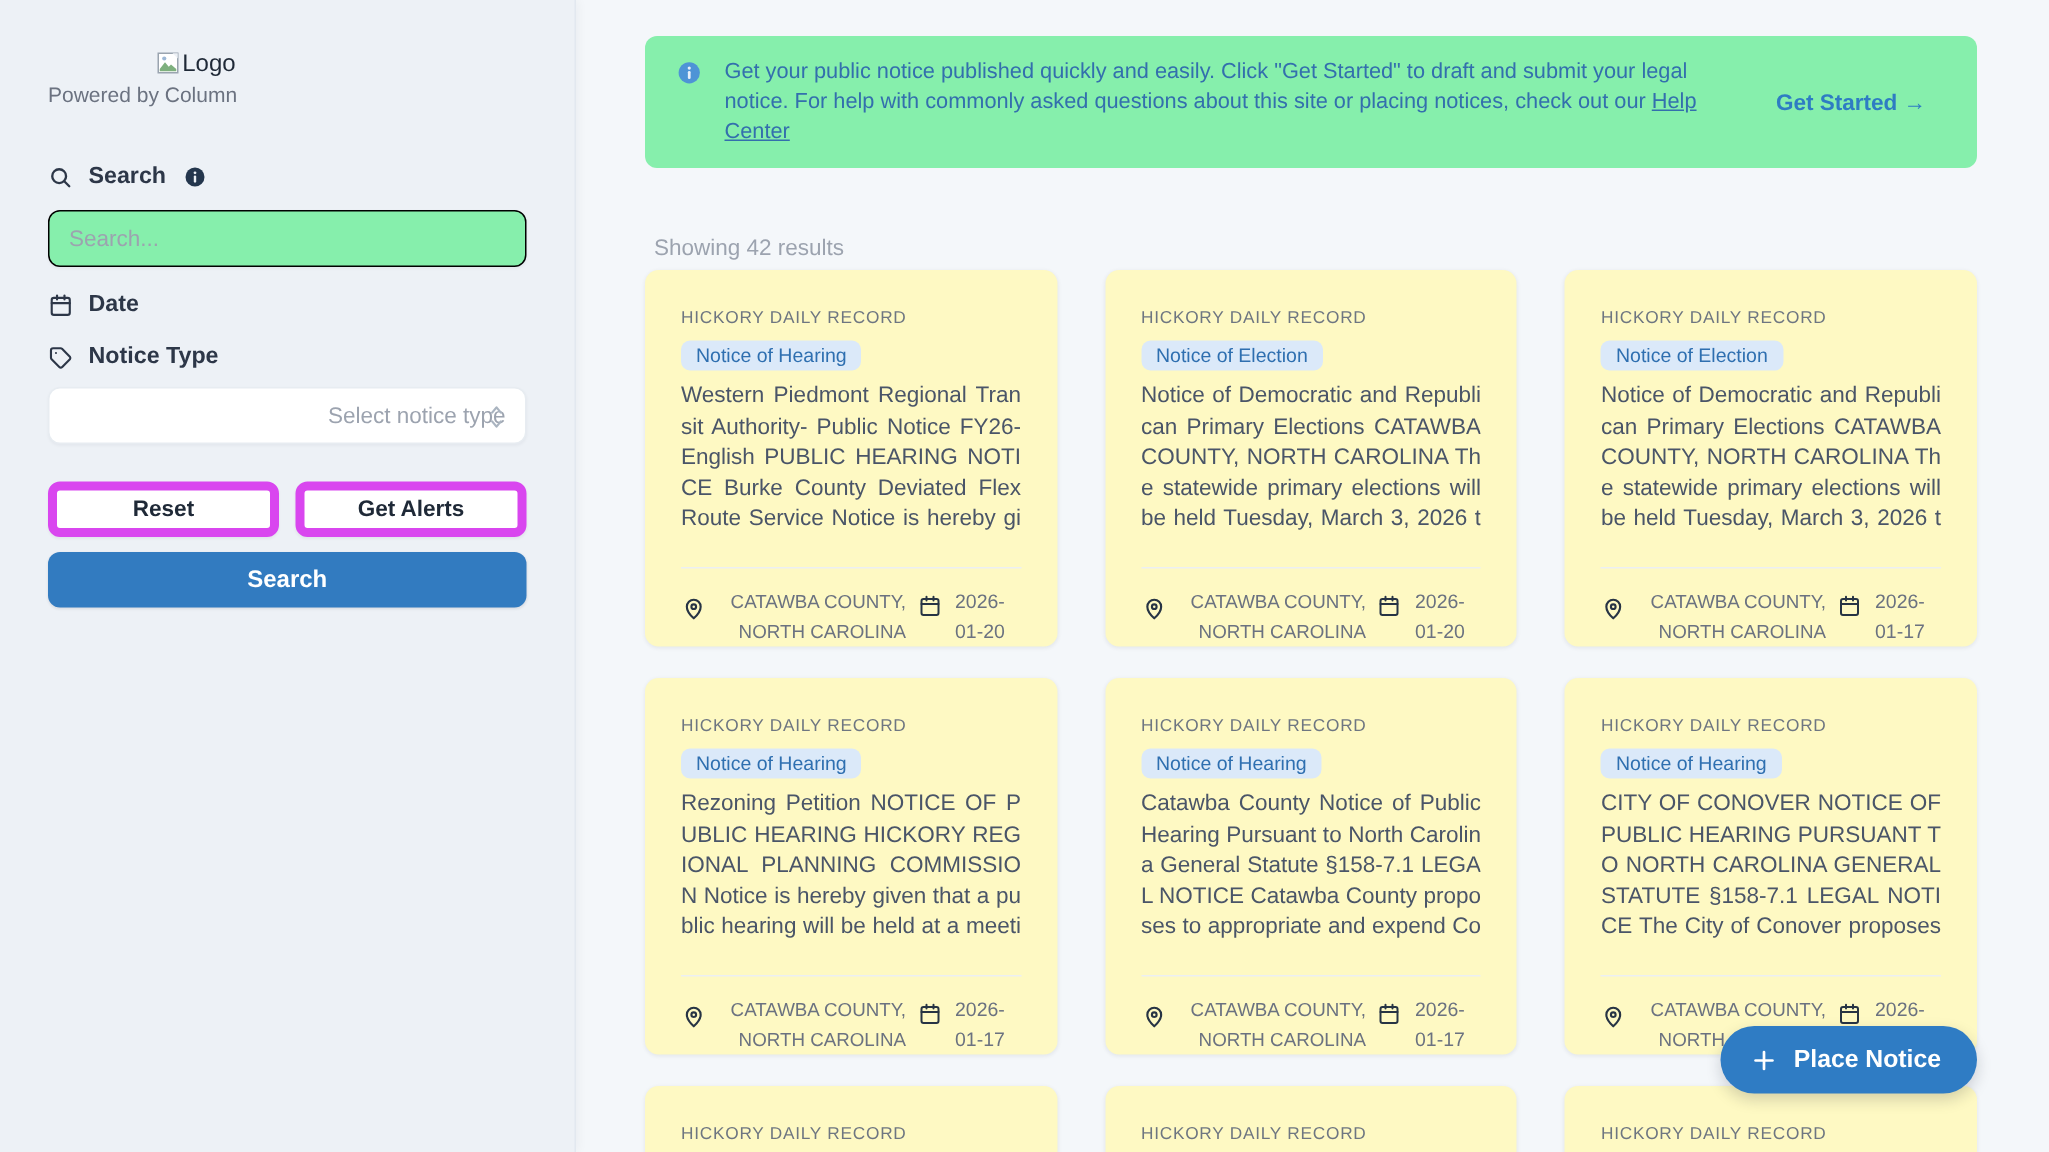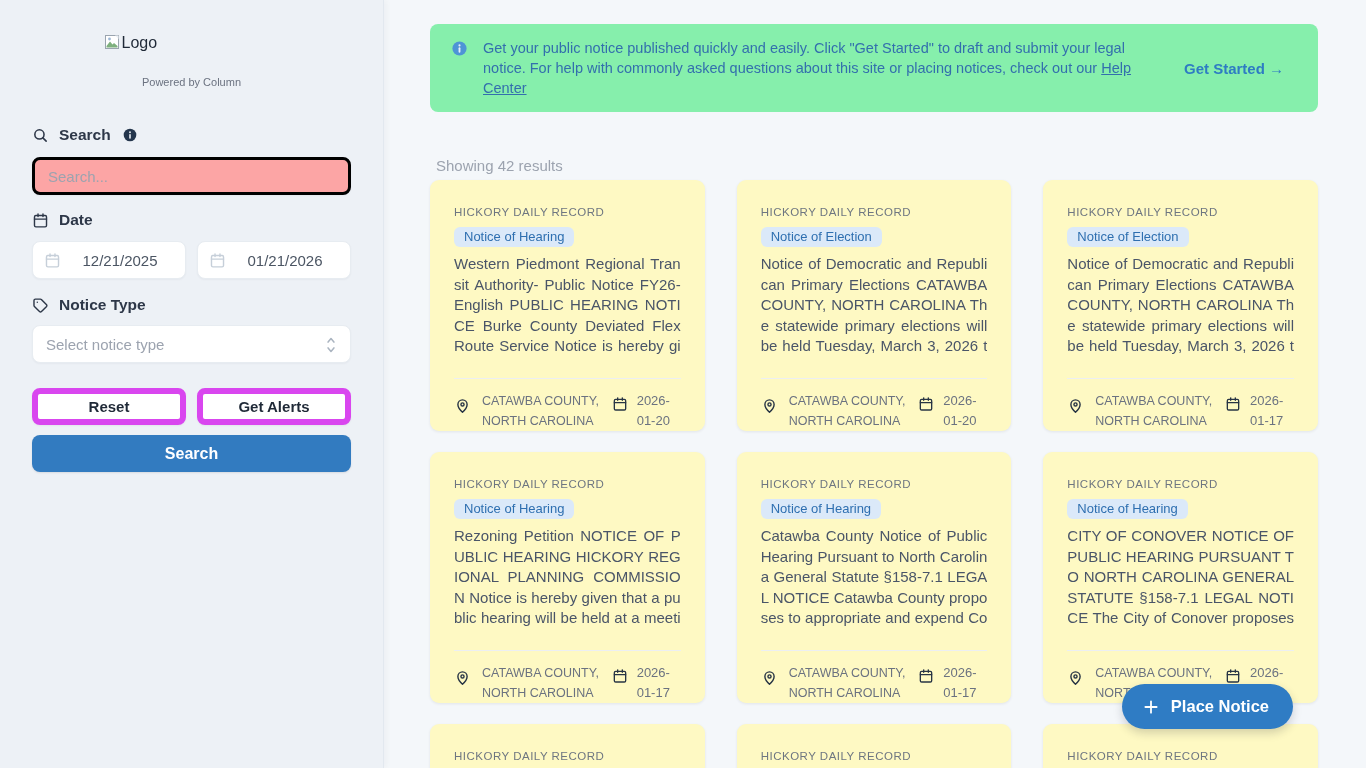--- a/index.html
+++ b/index.html
@@ -13,32 +13,32 @@
   
   .sidebar {
     width:384px; flex-shrink:0; height:768px;
     background:#edf1f6;
     border-right:1px solid #e2e8ef;
     box-shadow:2px 0 6px rgba(16,24,40,.04);
     padding:34px 32px 0 32px;
   }
   .logo-wrap { width:176px; margin:0 auto; text-align:left; }
   .logo-broken { display:inline-flex; align-items:flex-start; gap:2px; font-size:16px; color:#1f2937; }
-  .powered { text-align:center; margin-top:22px; font-size:11px; color:#6b7280; }
+  .powered { text-align:left; font-size:14px; color:#6b7280; }
   .filter-label {
     display:flex; align-items:center; gap:10px;
     font-size:15.5px; font-weight:700; color:#2d3748;
   }
   .filter-label svg { flex-shrink:0; }
   .lbl-search { margin-top:38px; }
   .lbl-date { margin-top:16px; }
   .lbl-type { margin-top:17px; }
   .text-input {
     margin-top:13px; width:100%; height:38px;
-    background:#fca5a5; border:3px solid #000000; border-radius:8px;
+    background:#86efac; border:1px solid #000000; border-radius:8px;
     box-shadow:0 1px 2px rgba(16,24,40,.04);
     padding:0 13px; font-size:15px; color:#4b5563;
     font-family:"Liberation Sans", sans-serif;
     outline:none;
   }
   .text-input::placeholder { color:#9ca3af; }
   .date-row { display:flex; gap:11px; margin-top:12px; }
   .date-field {
     position:relative; flex:1; height:38px;
     background:#fff; border:1px solid #e7ecf1; border-radius:8px;
@@ -46,21 +46,21 @@
     display:flex; align-items:center; justify-content:center;
     font-size:15px; color:#4b5563; cursor:pointer;
   }
   .date-field svg { position:absolute; left:11px; top:10px; color:#c6cfd9; }
   .date-field span { margin-left:22px; }
   .select-field {
     position:relative; margin-top:11px; width:100%; height:38px;
     background:#fff; border:1px solid #e7ecf1; border-radius:8px;
     box-shadow:0 1px 2px rgba(16,24,40,.04);
     display:flex; align-items:center; padding:0 13px;
-    font-size:15px; color:#9ca3af; cursor:pointer;
+    font-size:15px; color:#9ca3af; cursor:pointer;justify-content:flex-end;
   }
   .select-field svg { position:absolute; right:12px; top:9px; color:#aab4c0; }
   .btn-row { display:flex; gap:11px; margin-top:25px; }
   .btn-secondary {
     flex:1; height:37px;
     background:#fff; border:6px solid #d946ef; border-radius:8px;
     box-shadow:0 1px 2px rgba(16,24,40,.05);
     font-size:15px; font-weight:600; color:#1f2937;
     font-family:"Liberation Sans", sans-serif; cursor:pointer;
   }
@@ -109,31 +109,31 @@
     font-size:13px; font-weight:500;
     padding:2px 10px 3px 10px; border-radius:6px;
   }
   .card-excerpt {
     margin-top:7px; height:103px; overflow:hidden;
     font-size:15px; line-height:20.5px; color:#4a5568;
     text-align:justify; word-break:break-all;
   }
   .card-divider { border:none; border-top:1px solid #eceff3; margin-top:21px; }
   .card-footer { margin-top:12px; display:flex; justify-content:space-between; }
-  .foot-left { display:flex; gap:11px; }
+  .foot-left { display:flex; gap:11px;text-align:right; }
   .foot-left svg { color:#273444; margin-top:6px; flex-shrink:0; }
   .foot-loc {
     font-size:12.5px; line-height:1.6; color:#6b7280;
     text-transform:uppercase; max-width:122px;
   }
   .foot-right { display:flex; gap:9px; }
   .foot-right svg { color:#273444; margin-top:5px; flex-shrink:0; }
   .foot-date { font-size:13px; line-height:1.55; color:#6b7280; width:44px; }
   .place-notice {
-    position:absolute; right:73px; bottom:39px;
+    position:absolute; right:48px; bottom:39px;
     height:45px; padding:0 24px 0 20px;
     background:#2f7cc4; border:none; border-radius:24px;
     display:flex; align-items:center; gap:11px;
     color:#fff; font-size:16.5px; font-weight:600;
     font-family:"Liberation Sans", sans-serif; cursor:pointer;
     box-shadow:0 4px 10px rgba(16,24,40,.18);
   }
 </style>
 </head>
 <body>
@@ -176,40 +176,20 @@
     <span style="display:inline-flex;">
       <svg width="17" height="17" viewBox="0 0 24 24" fill="none" stroke="#2d3748" stroke-width="2" stroke-linecap="round">
         <rect x="3.5" y="5" width="17" height="16" rx="2"></rect>
           <line x1="3.5" y1="10" x2="20.5" y2="10"></line>
         <line x1="8.5" y1="2.8" x2="8.5" y2="6.5"></line>
           <line x1="15.5" y1="2.8" x2="15.5" y2="6.5"></line>
       </svg>
     </span>
     <span>Date</span>
   </div>
-  <div class="date-row">
-    <div class="date-field">
-      <svg width="17" height="17" viewBox="0 0 24 24" fill="none" stroke="currentColor" stroke-width="2" stroke-linecap="round">
-        <rect x="3.5" y="5" width="17" height="16" rx="2"></rect>
-          <line x1="3.5" y1="10" x2="20.5" y2="10"></line>
-        <line x1="8.5" y1="2.8" x2="8.5" y2="6.5"></line>
-          <line x1="15.5" y1="2.8" x2="15.5" y2="6.5"></line>
-      </svg>
-      <span>12/21/2025</span>
-    </div>
-    <div class="date-field">
-      <svg width="17" height="17" viewBox="0 0 24 24" fill="none" stroke="currentColor" stroke-width="2" stroke-linecap="round">
-        <rect x="3.5" y="5" width="17" height="16" rx="2"></rect>
-          <line x1="3.5" y1="10" x2="20.5" y2="10"></line>
-        <line x1="8.5" y1="2.8" x2="8.5" y2="6.5"></line>
-          <line x1="15.5" y1="2.8" x2="15.5" y2="6.5"></line>
-      </svg>
-      <span>01/21/2026</span>
-    </div>
-  </div>
 
   <div class="filter-label lbl-type">
     <span style="display:inline-flex;">
       <svg width="17" height="17" viewBox="0 0 24 24" fill="none" stroke="#2d3748" stroke-width="2" stroke-linejoin="round">
         <path d="M20.6 13.4 L13.4 20.6 a2 2 0 0 1 -2.8 0 L3.4 13.4 A2 2 0 0 1 2.8 12 V5 a2 2 0 0 1 2 -2 h7 a2 2 0 0 1 1.4 .6 l7.4 7.4 a2 2 0 0 1 0 2.4 z"></path>
         <circle cx="7.5" cy="7.5" r="1" fill="#2d3748" stroke="none"></circle>
       </svg>
     </span>
     <span>Notice Type</span>
   </div>

